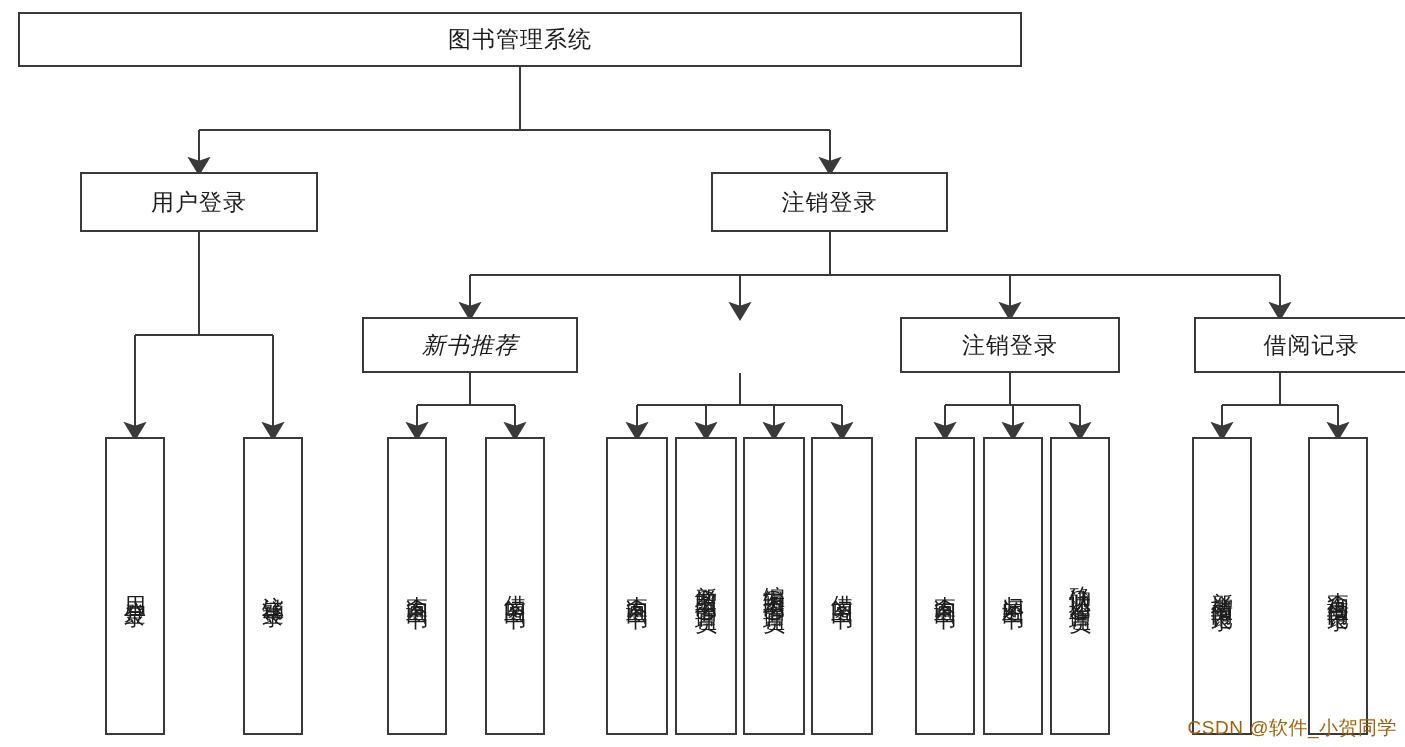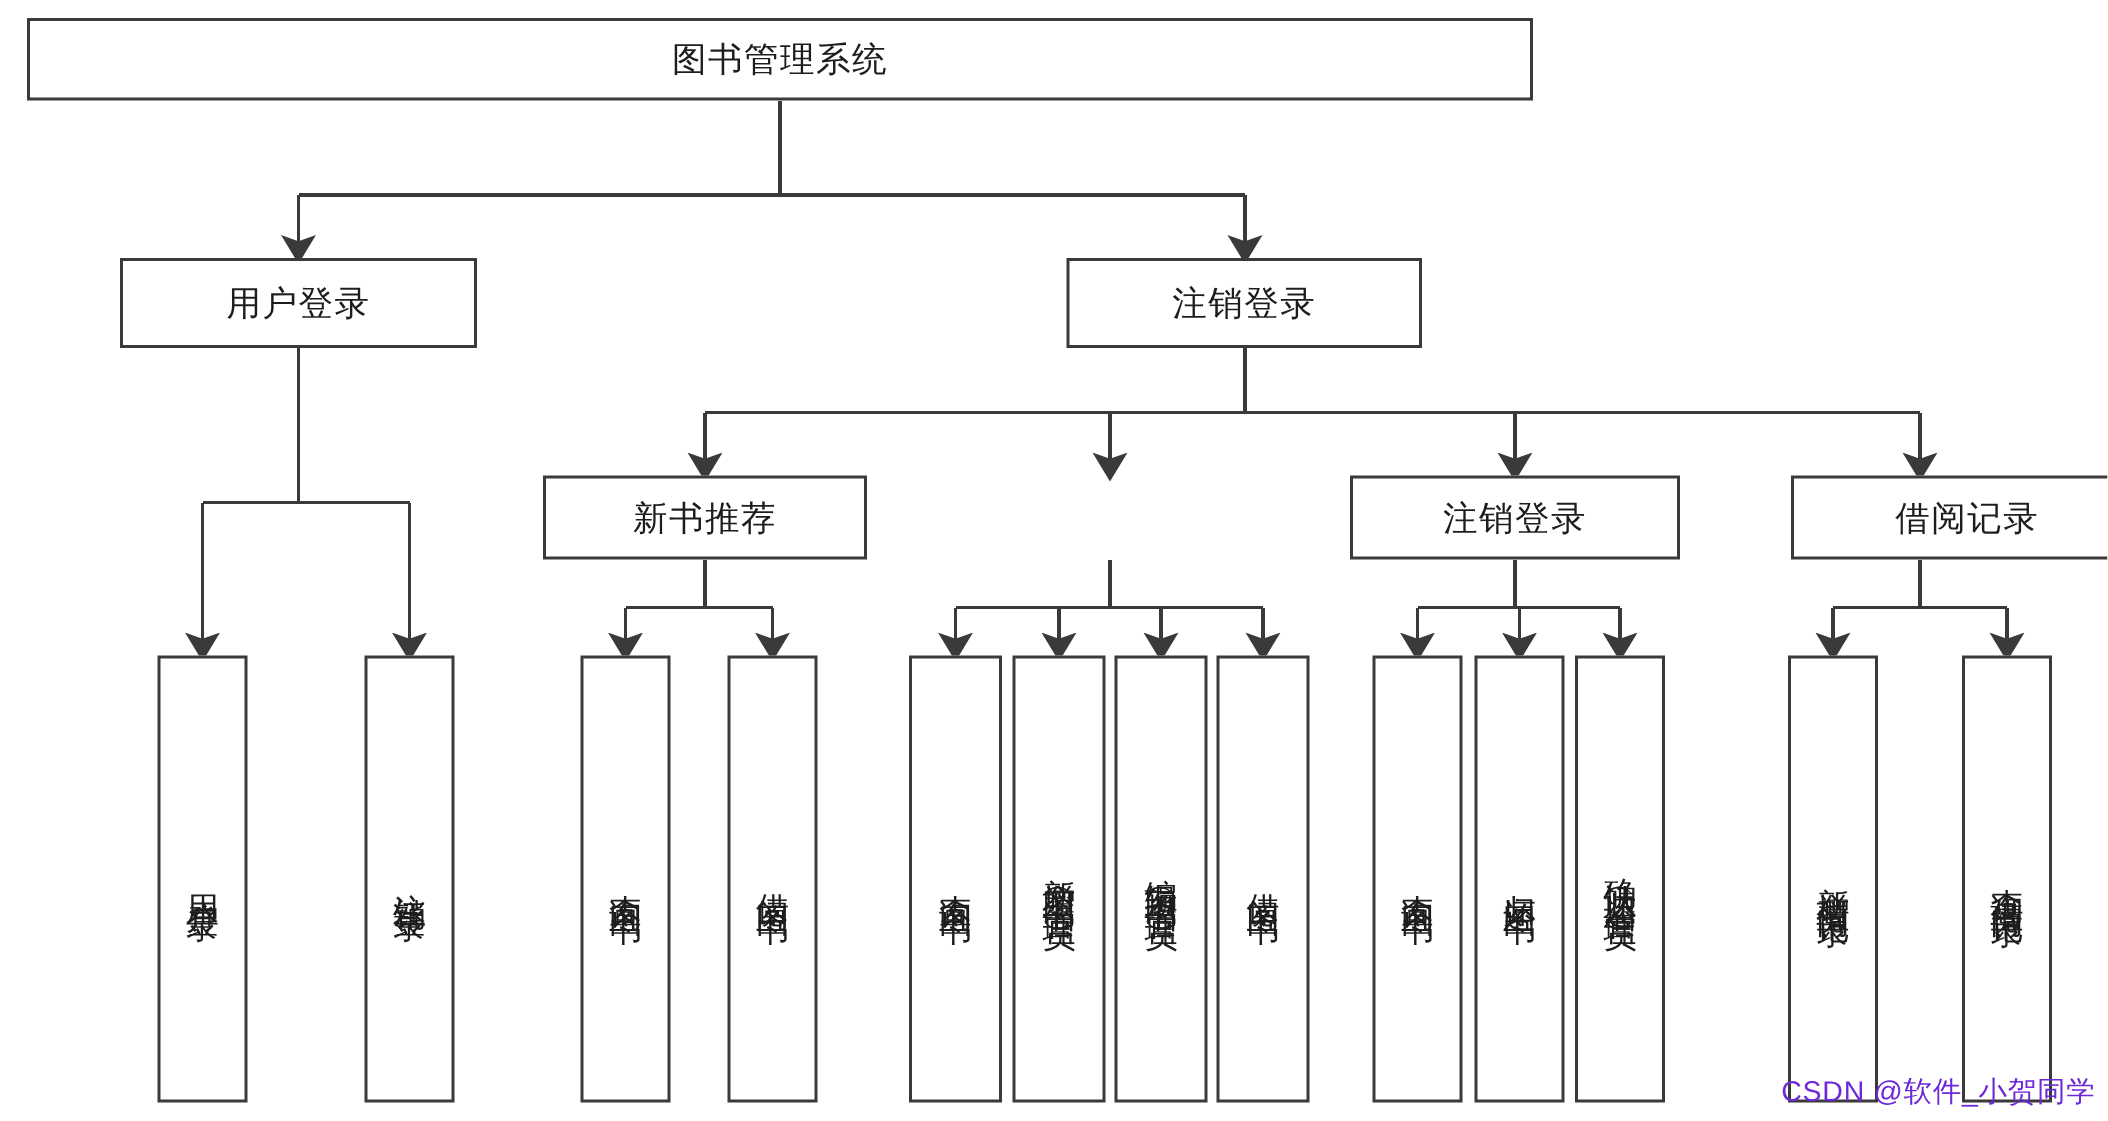--- a/index.html
+++ b/index.html
@@ -50,21 +50,21 @@
     white-space: nowrap;
   }
   .node-label {
     white-space: nowrap;
   }
   #watermark {
     position: absolute;
     right: 8px;
     bottom: 6px;
     font-size: 19px;
-    color: #6d28d9;
+    color: #a16207;
     white-space: nowrap;
     letter-spacing: 0.5px;
   }
 </style>
 </head>
 <body>
 
 <div id="diagram-root">
 
   <svg id="edge-layer" viewBox="0 0 1405 747" width="1405" height="747" xmlns="http://www.w3.org/2000/svg">
@@ -121,21 +121,21 @@
     <span class="node-label">图书管理系统</span>
   </div>
 
   <div class="node horiz" style="left:80px; top:172px; width:238px; height:60px;">
     <span class="node-label">用户登录</span>
   </div>
   <div class="node horiz" style="left:711px; top:172px; width:237px; height:60px;">
     <span class="node-label">注销登录</span>
   </div>
 
-  <div class="node horiz" style="left:362px; top:317px; width:216px; height:56px;">
+  <div class="node horiz" style="left:362px; top:317px; width:216px; height:56px;font-style:italic;">
     <span class="node-label">新书推荐</span>
   </div>
   <div class="node horiz" style="left:900px; top:317px; width:220px; height:56px;">
     <span class="node-label">注销登录</span>
   </div>
   <div class="node horiz" style="left:1194px; top:317px; width:235px; height:56px;justify-content:center;">
     <span class="node-label">借阅记录</span>
   </div>
 
   <div class="node vert" style="left:105px; top:437px; width:60px; height:298px;">

